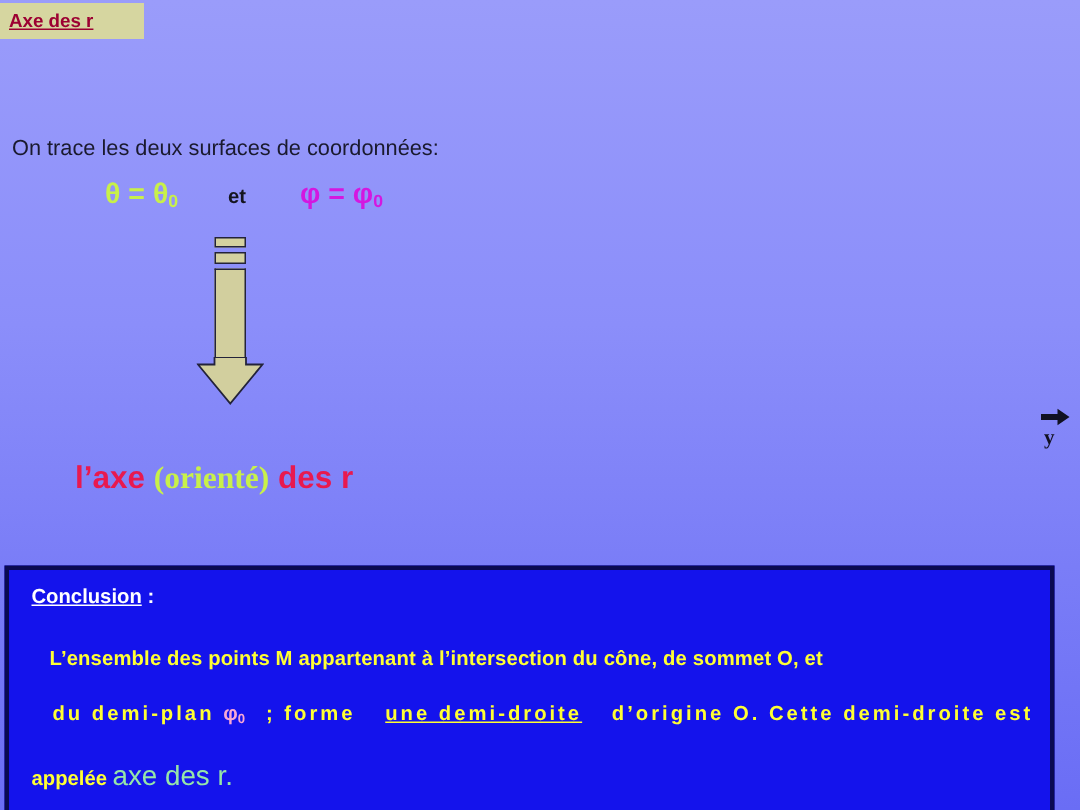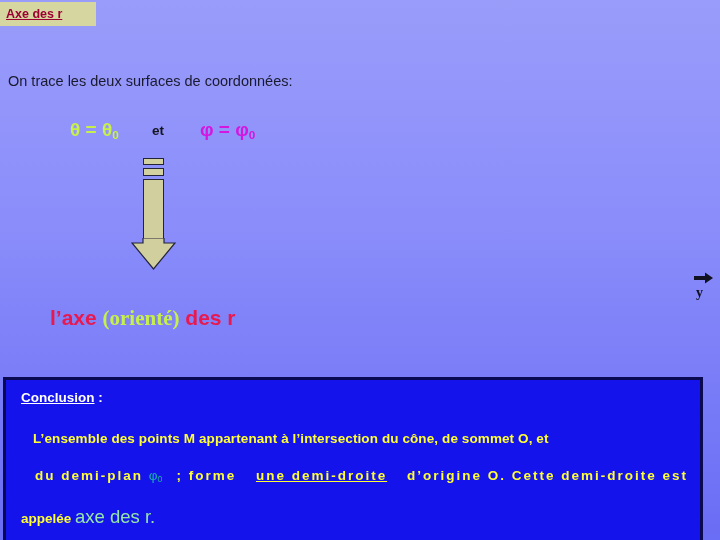--- a/index.html
+++ b/index.html
@@ -38,21 +38,21 @@
     text-decoration: underline;
     padding-left: 6px;
     letter-spacing: 0px;
     white-space: nowrap;
   }
 
   
   #intro-line {
     position: absolute;
     left: 8px;
-    top: 73px;
+    top: 91px;
     font-size: 14.5px;
     color: #1a1a2e;
     white-space: nowrap;
     text-align: right;
   }
 
   
   #equation-row {
     position: absolute;
     left: 70px;
@@ -218,22 +218,22 @@
   #conclusion-line-2 {
     position: absolute;
     left: 15px;
     top: 88px;
     font-size: 13.5px;
     font-weight: bold;
     color: #ffff33;
     white-space: nowrap;
   }
   #conclusion-line-2 .phi {
-    color: #14b8a6;
-    font-weight: normal;
+    color: #f9a8d4;
+    font-weight: bold;
   }
   #conclusion-line-2 .phi sub {
     font-size: 0.65em;
     vertical-align: baseline;
     position: relative;
     top: 0.28em;
   }
   #conclusion-line-2 .u { text-decoration: underline; }
   #conclusion-line-2 .sp { letter-spacing: 2px; margin-left: 14px; }
   #conclusion-line-3 {

